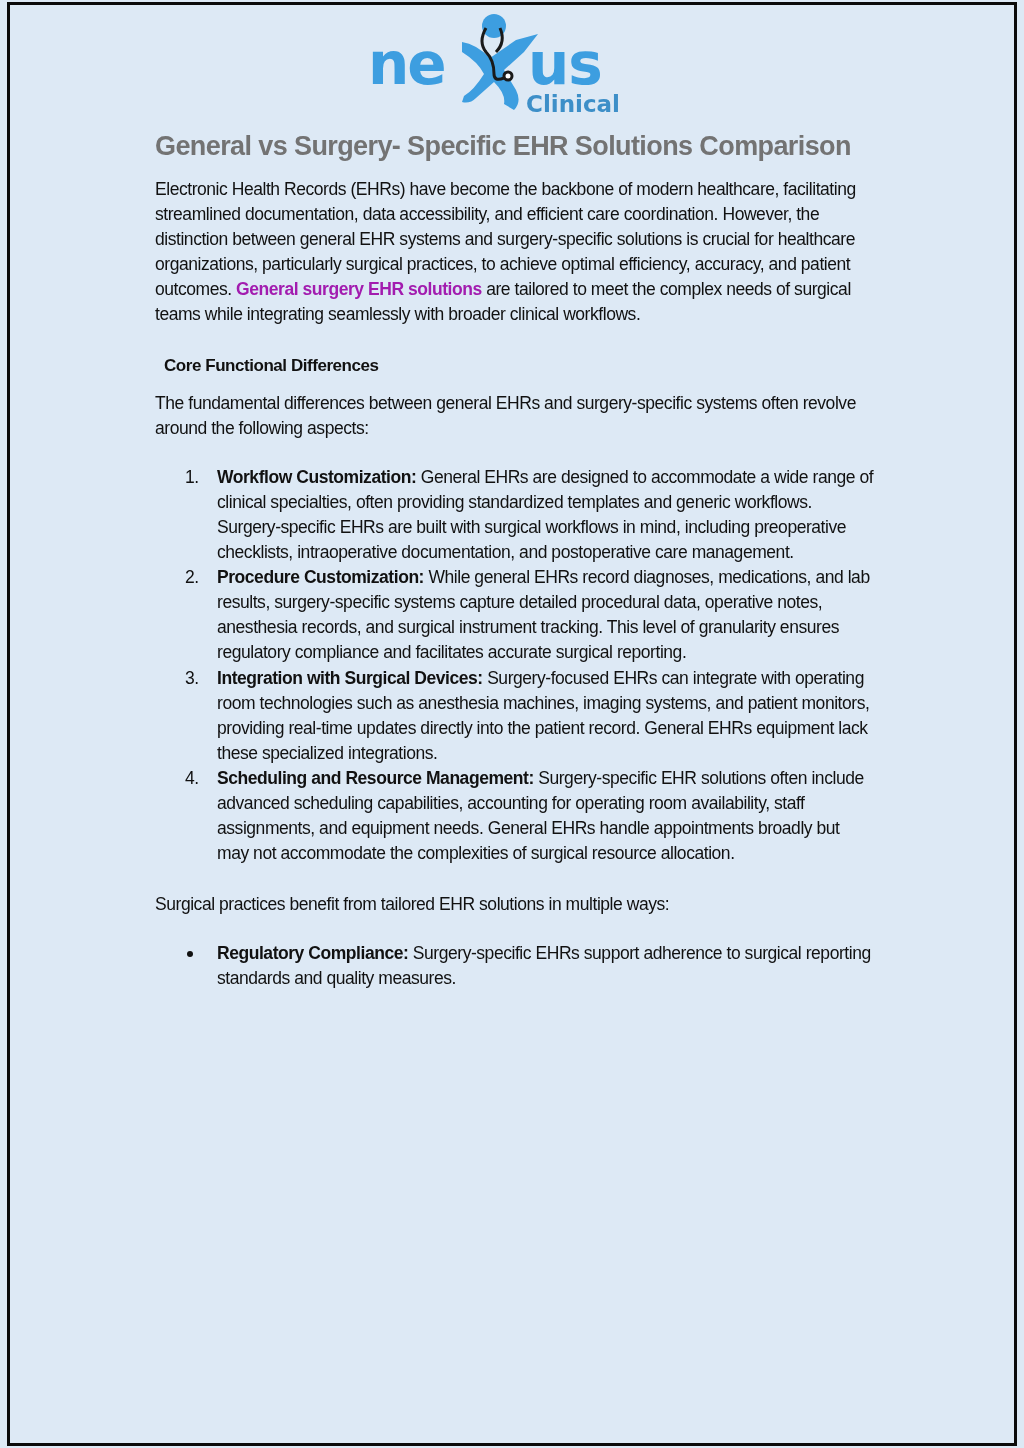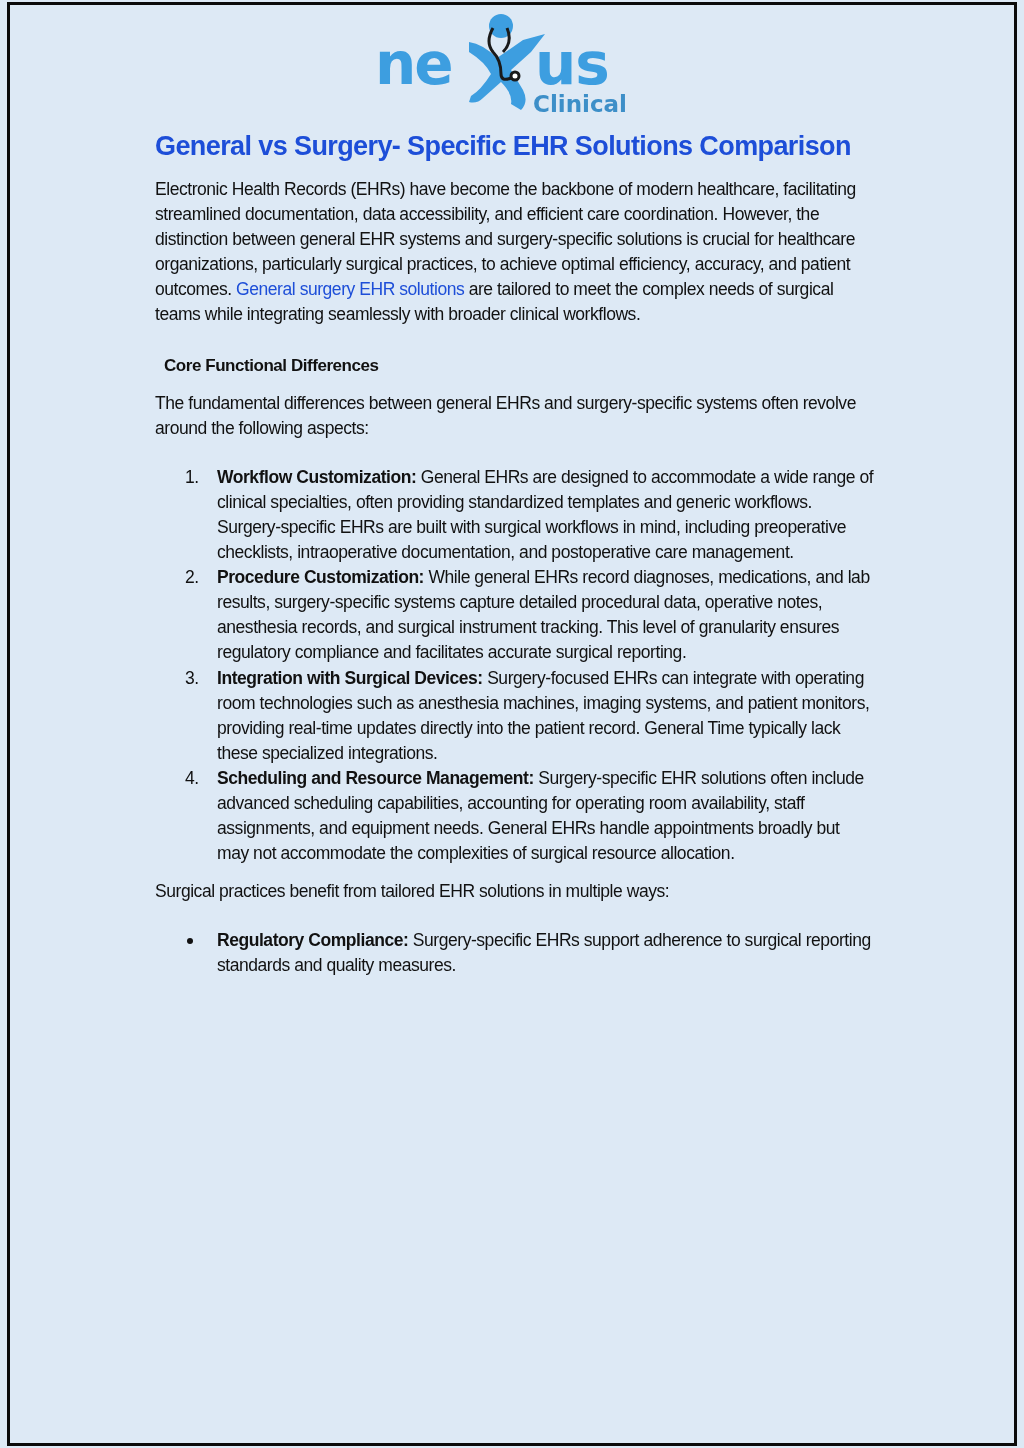--- a/index.html
+++ b/index.html
@@ -23,48 +23,47 @@
       height: 1438px;
       border: 3px solid #0a0a0a;
       box-sizing: content-box;
     }
     .logo {
       position: absolute;
       left: 366px;
       top: 12px;
       width: 272px;
       height: 104px;
-      margin-left: 7px;
     }
     .content {
       position: absolute;
       left: 155px;
       top: 126px;
       width: 720px;
     }
     h1 {
       font-family: "Liberation Sans", "DejaVu Sans", sans-serif;
       font-weight: bold;
       font-size: 27px;
       letter-spacing: -0.6px;
       margin: 0;
       line-height: 40px;
-      color: #1d4ed8;
+      color: #737373;
       white-space: nowrap;
     }
     p, li {
       font-size: 17.5px;
       line-height: 25.1px;
       letter-spacing: -0.45px;
       margin: 0;
     }
     .intro { margin-top: 11px; }
     .link {
-      color: #1d4ed8;
-      font-weight: normal;
+      color: #a21caf;
+      font-weight: bold;
       text-decoration: none;
     }
     h2 {
       font-size: 17px;
       font-weight: bold;
       letter-spacing: -0.45px;
       margin: 9px;
       line-height: 24px;
     }
     .sec1-title { margin-top: 26px; }
@@ -90,21 +89,21 @@
       position: absolute;
       left: 32px;
       top: 10px;
       width: 6px;
       height: 6px;
       border-radius: 50%;
       background: #111;
     }
     .item strong { font-weight: bold; }
     .sec2-title { margin-top: 26px; }
-    .sec2-intro { margin-top: 13px; }
+    .sec2-intro { margin-top: 26px; }
   </style>
 </head>
 <body>
 
 <div class="page-frame"></div>
 
 <div class="logo">
   <svg width="272" height="104" viewBox="0 0 272 104">
 
     <text x="2" y="72" font-family="DejaVu Sans, sans-serif" font-weight="bold" font-size="58" fill="#3d9ee0" letter-spacing="-2">ne</text>
@@ -138,21 +137,21 @@
     <li class="item">
       <span class="marker">1.</span>
       <strong>Workflow Customization:</strong><span> General EHRs are designed to accommodate a wide range of clinical specialties, often providing standardized templates and generic workflows. Surgery-specific EHRs are built with surgical workflows in mind, including preoperative checklists, intraoperative documentation, and postoperative care management.</span>
     </li>
     <li class="item">
       <span class="marker">2.</span>
       <strong>Procedure Customization:</strong><span> While general EHRs record diagnoses, medications, and lab results, surgery-specific systems capture detailed procedural data, operative notes, anesthesia records, and surgical instrument tracking. This level of granularity ensures regulatory compliance and facilitates accurate surgical reporting.</span>
     </li>
     <li class="item">
       <span class="marker">3.</span>
-      <strong>Integration with Surgical Devices:</strong><span> Surgery-focused EHRs can integrate with operating room technologies such as anesthesia machines, imaging systems, and patient monitors, providing real-time updates directly into the patient record. General Time typically lack these specialized integrations.</span>
+      <strong>Integration with Surgical Devices:</strong><span> Surgery-focused EHRs can integrate with operating room technologies such as anesthesia machines, imaging systems, and patient monitors, providing real-time updates directly into the patient record. General EHRs equipment lack these specialized integrations.</span>
     </li>
     <li class="item">
       <span class="marker">4.</span>
       <strong>Scheduling and Resource Management:</strong><span> Surgery-specific EHR solutions often include advanced scheduling capabilities, accounting for operating room availability, staff assignments, and equipment needs. General EHRs handle appointments broadly but may not accommodate the complexities of surgical resource allocation.</span>
     </li>
   </ol>
 
   <p class="sec2-intro">Surgical practices benefit from tailored EHR solutions in multiple ways:</p>
 
   <ul class="ulist">

